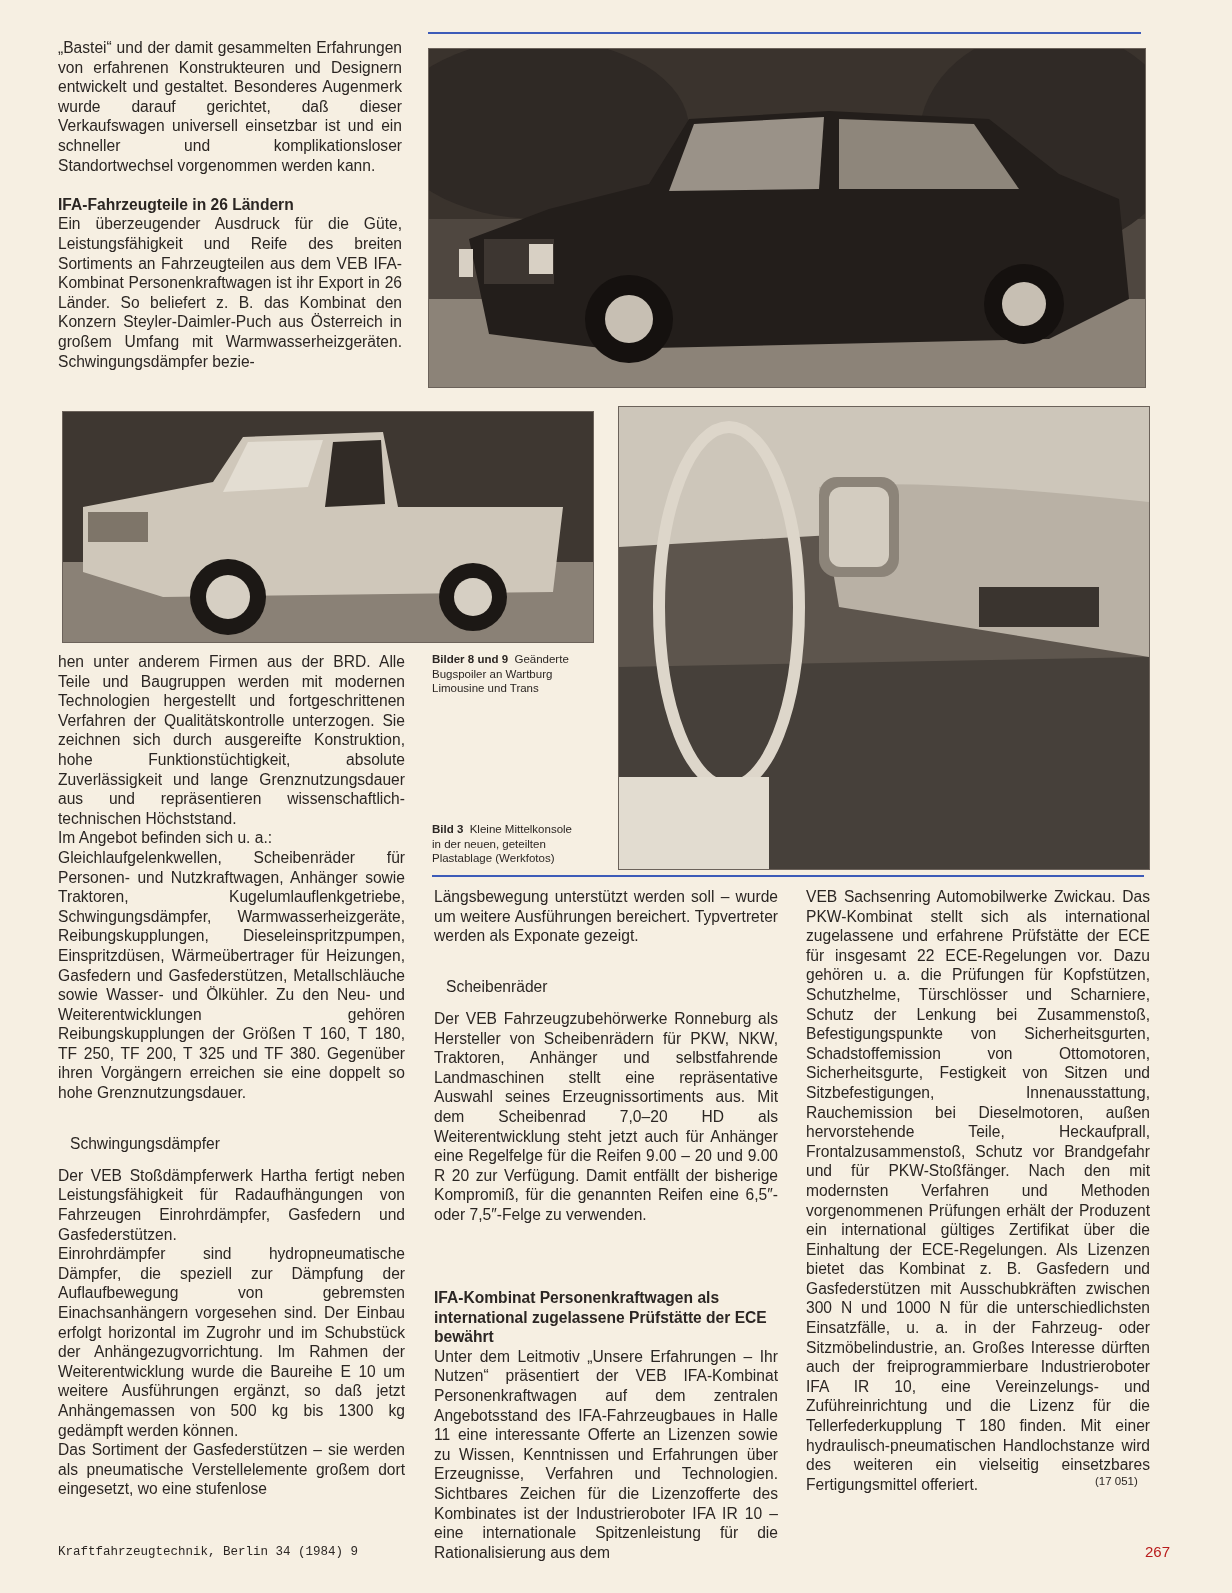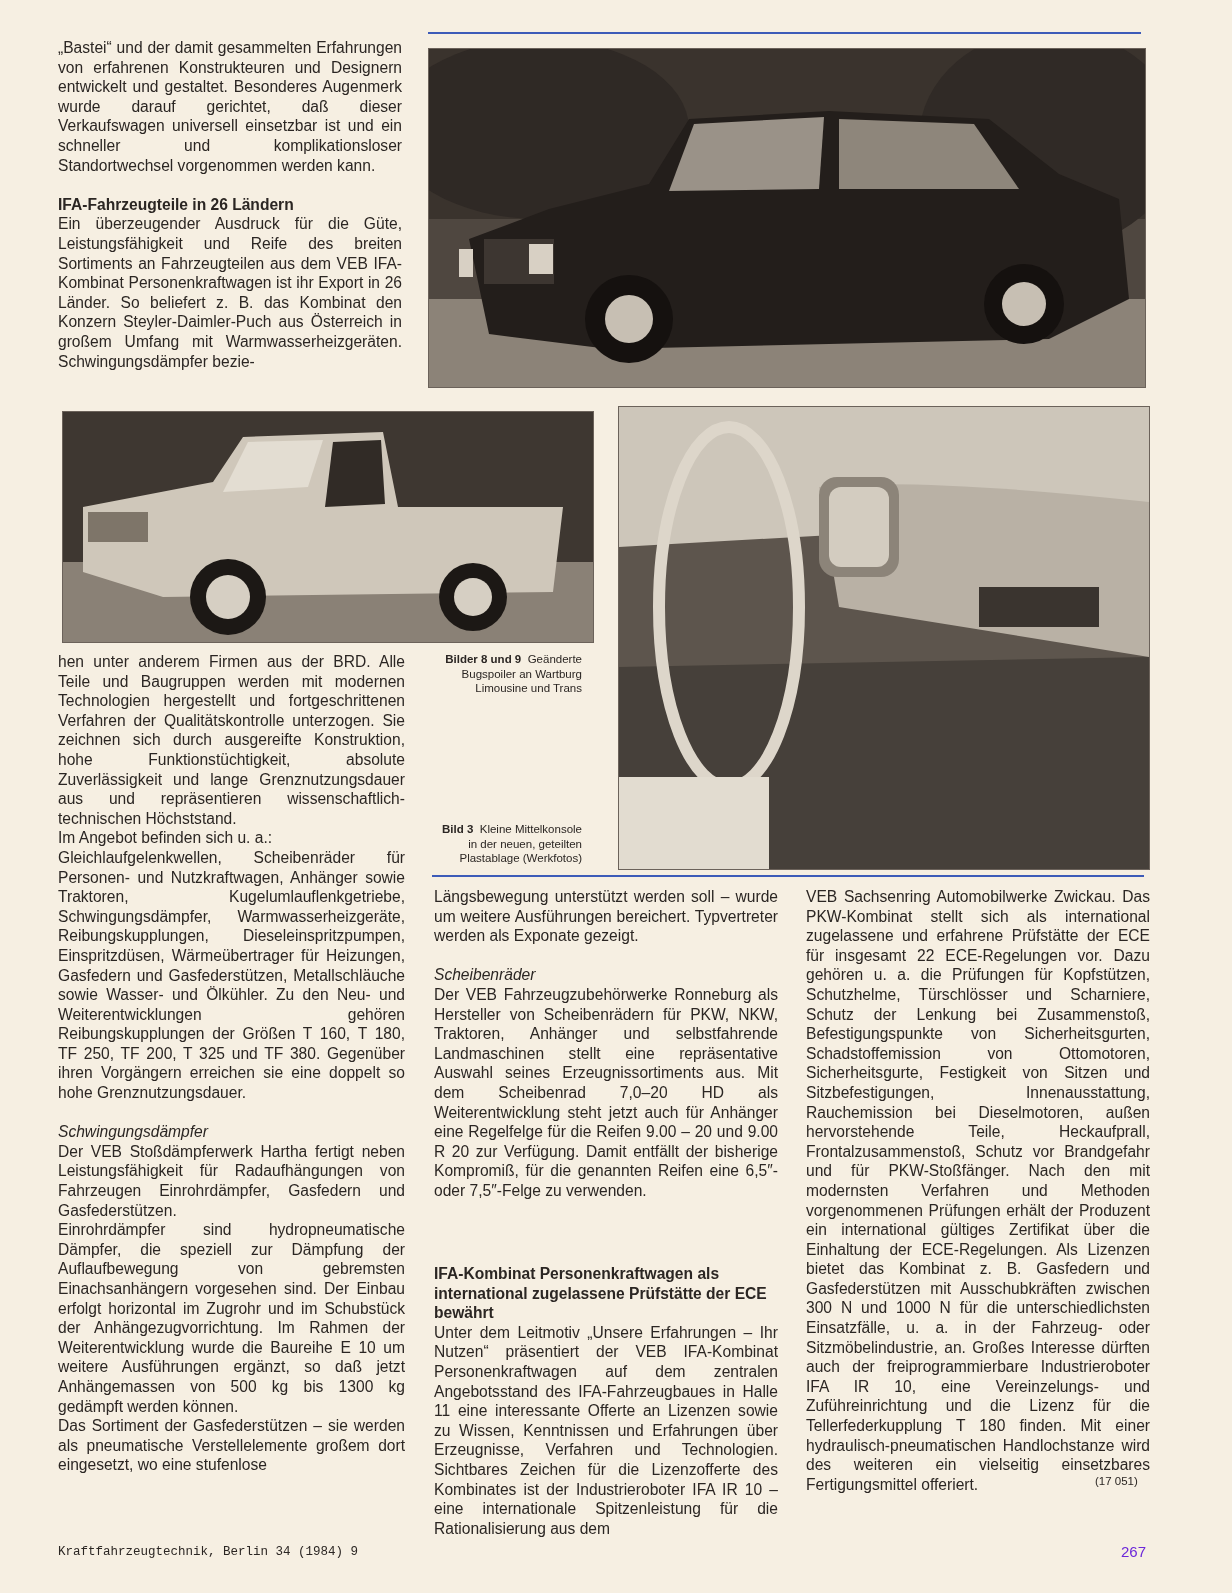--- a/index.html
+++ b/index.html
@@ -12,48 +12,48 @@
   .page { position: absolute; inset: 0; padding-left: 39px; }
   .txt {
     position: absolute;
     font-size: 15.6px;
     line-height: 19.6px;
     text-align: justify;
     color: #2b2623;
   }
   .txt p { margin: 0; text-align: justify; }
   .txt .h { font-weight: bold; margin: 0; }
-  .txt .i { font-style: italic; margin: 0; }
+  .txt .i { margin: 12px; }
   .gap { height: 19.6px; }
   .blue-rule { position: absolute; height: 2px; background: #3d5bb8; }
   .photo {
     position: absolute;
     border: 1px solid #6b625a;
     overflow: hidden;
     background: #5a524b;
   }
   .photo svg { display: block; width: 100%; height: 100%; }
   .caption {
     position: absolute;
     font-size: 11.5px;
     line-height: 14.5px;
     color: #2b2623;
-    text-align: right;
   }
   .caption b { font-weight: bold; }
   .footer {
     position: absolute;
     font-size: 12.5px;
     color: #2b2623;
     font-family: Liberation Mono, monospace;
   }
   .page-number {
     position: absolute;
     font-size: 15px;
-    color: #6d28d9;
+    color: #b91c1c;
+    margin-left: 24px;
   }
   .ref {
     position: absolute;
     font-size: 11.5px;
     color: #2b2623;
   }
 </style>
 </head>
 <body>
 

